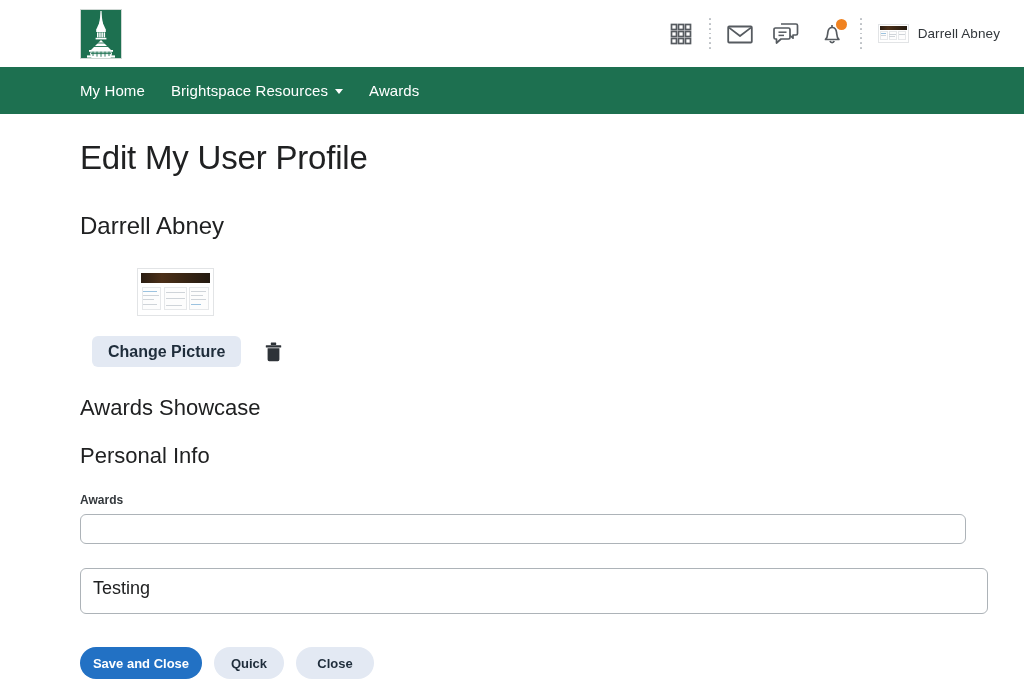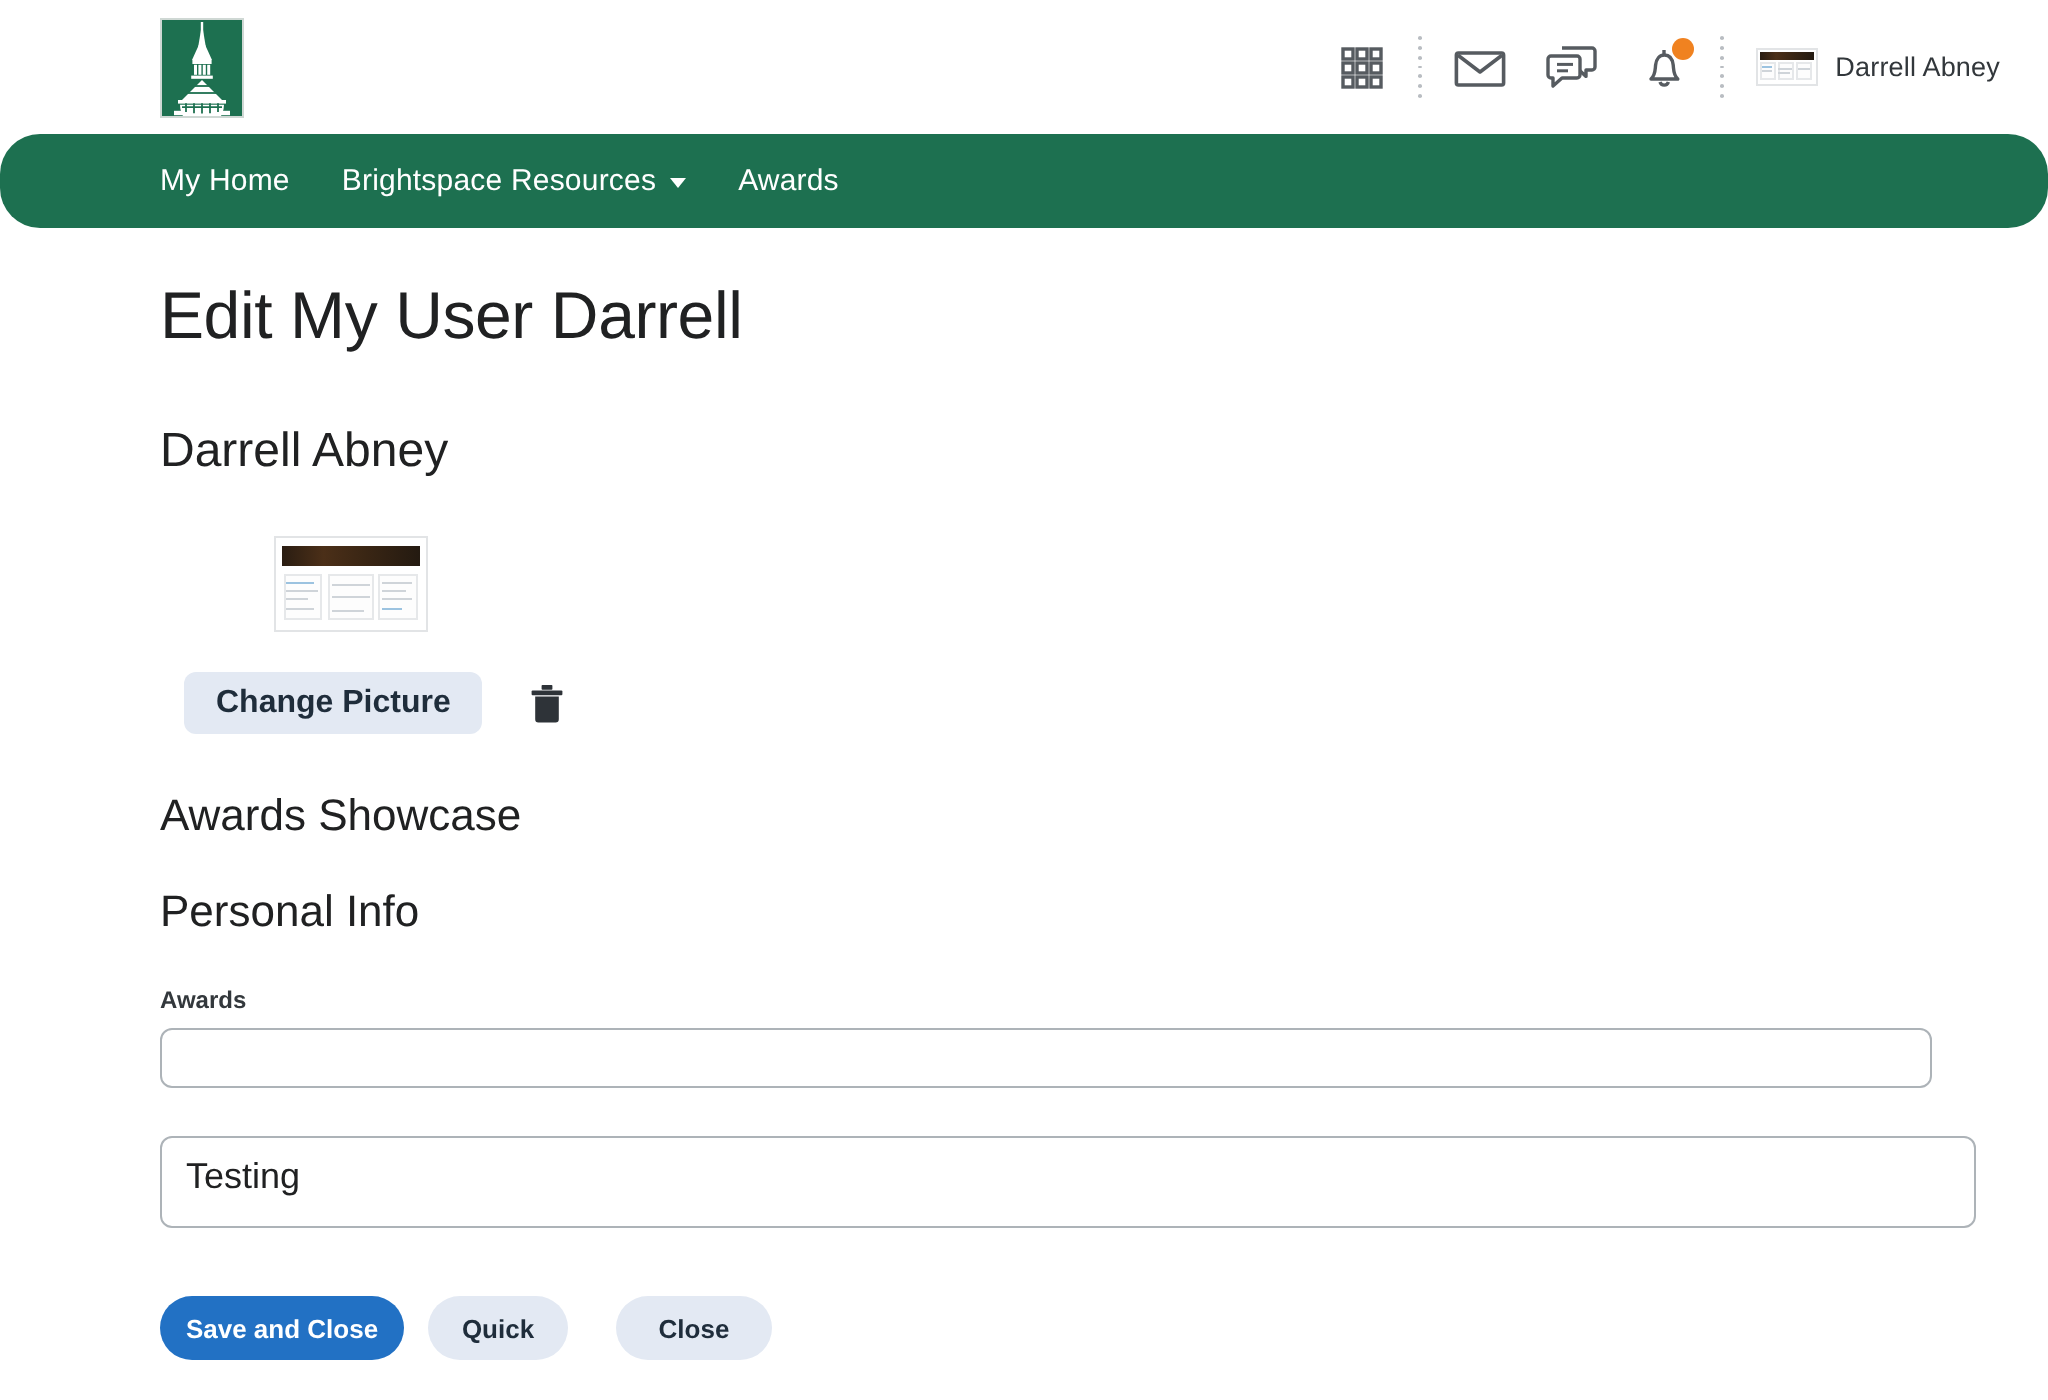--- a/index.html
+++ b/index.html
@@ -101,21 +101,20 @@
   .avatar-sm .pt-card { top: 38%; height: 52%; }
 
   
   .nav-bar {
     height: 47px;
     background: #1d7050;
     display: flex;
     align-items: center;
     padding: 0 20px 0 80px;
     gap: 0px;
-    border-radius: 20px;
   }
   .nav-item {
     color: #ffffff;
     font-size: 15px;
     padding: 0 13px;
     height: 47px;
     display: flex; align-items: center;
     gap: 7px;
     cursor: pointer;
     white-space: nowrap;
@@ -230,21 +229,21 @@
   }
 
   .form-actions {
     display: flex;
     gap: 12px;
     margin-top: 29px;
   }
   .btn-lg { height: 32px; padding: 0 18px; font-size: 13px; border-radius: 16px; }
   .btn-w1 { width: 122px; }
   .btn-w2 { width: 70px; }
-  .btn-w3 { width: 78px; margin-left: 12px; }
+  .btn-w3 { width: 78px; }
 </style>
 </head>
 <body>
 
 <div class="top-header">
 
   <div class="brand-logo">
     <svg width="40" height="48" viewBox="0 0 40 48" aria-hidden="true">
       <g fill="#ffffff">
         <polygon points="20,2 22,14 18,14"></polygon>
@@ -363,21 +362,21 @@
     <span>Brightspace Resources</span>
     <span class="chev"></span>
   </div>
   <div class="nav-item">
     <span>Awards</span>
   </div>
 </div>
 
 <div class="content">
 
-  <h1 class="page-title">Edit My User Darrell</h1>
+  <h1 class="page-title">Edit My User Profile</h1>
 
   <h2 class="person-name">Darrell Abney</h2>
 
   <div class="avatar-block">
     <div class="page-thumb avatar-lg">
       <div class="pt-topbar"></div>
       <div class="pt-card" style="left:5%;width:26%;"></div>
       <div class="pt-card" style="left:35%;width:30%;"></div>
       <div class="pt-card" style="left:68%;width:27%;"></div>
       <div class="pt-line pt-blue" style="left:7%;width:18%;top:48%;"></div>

